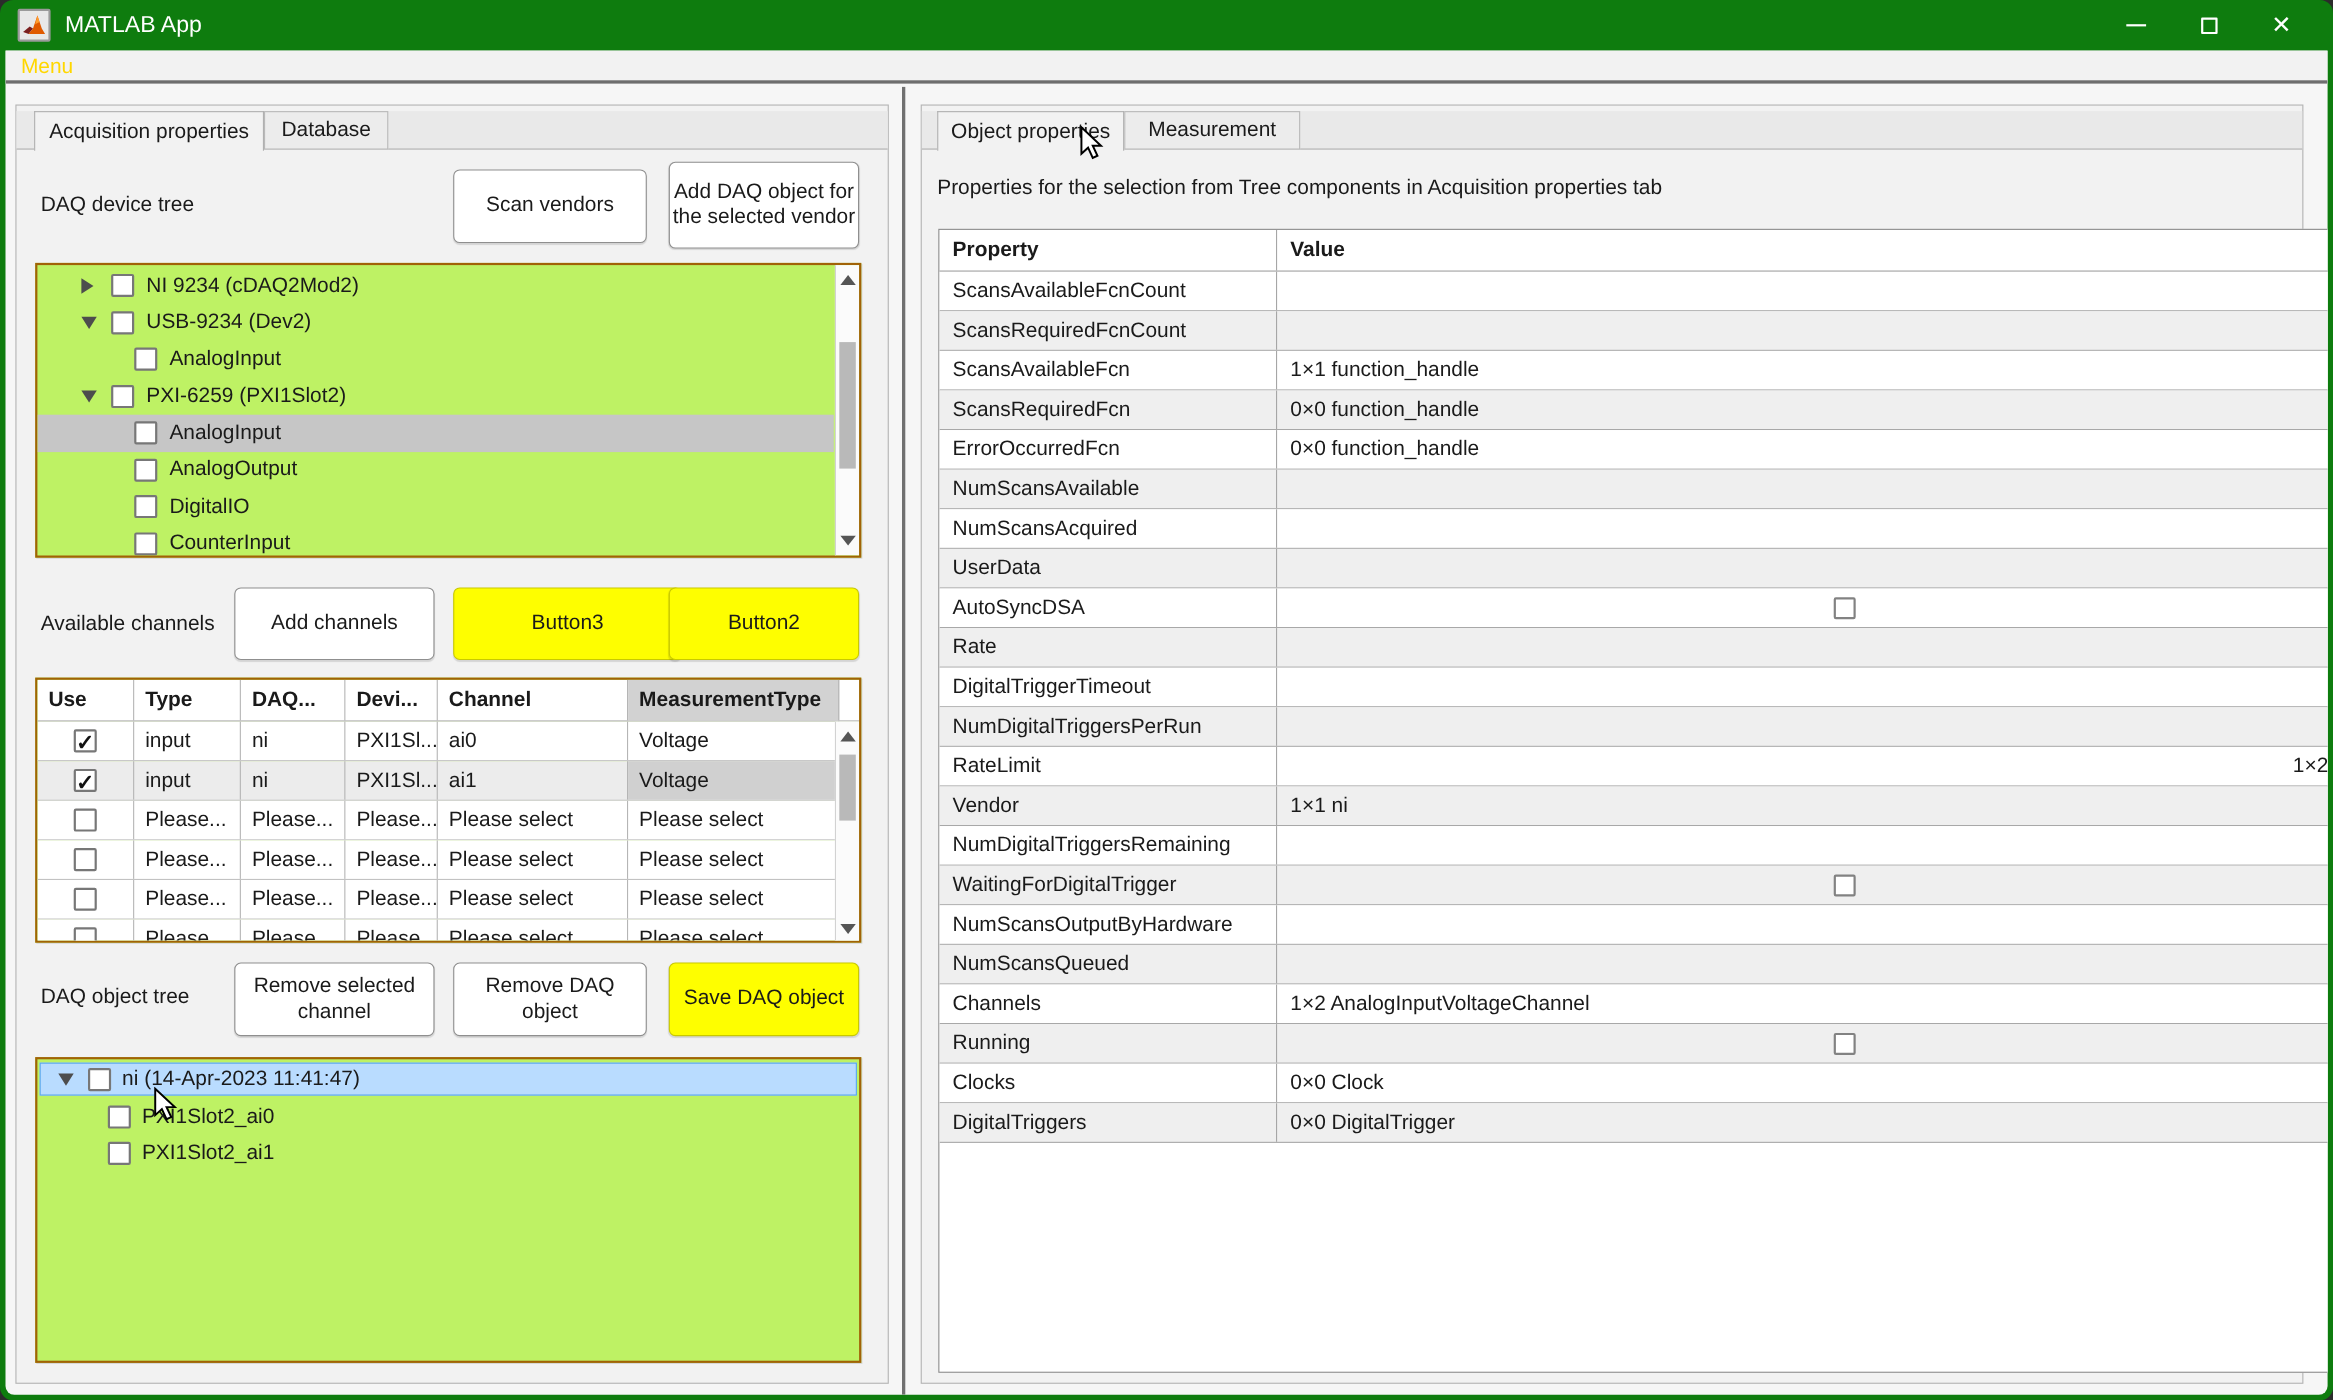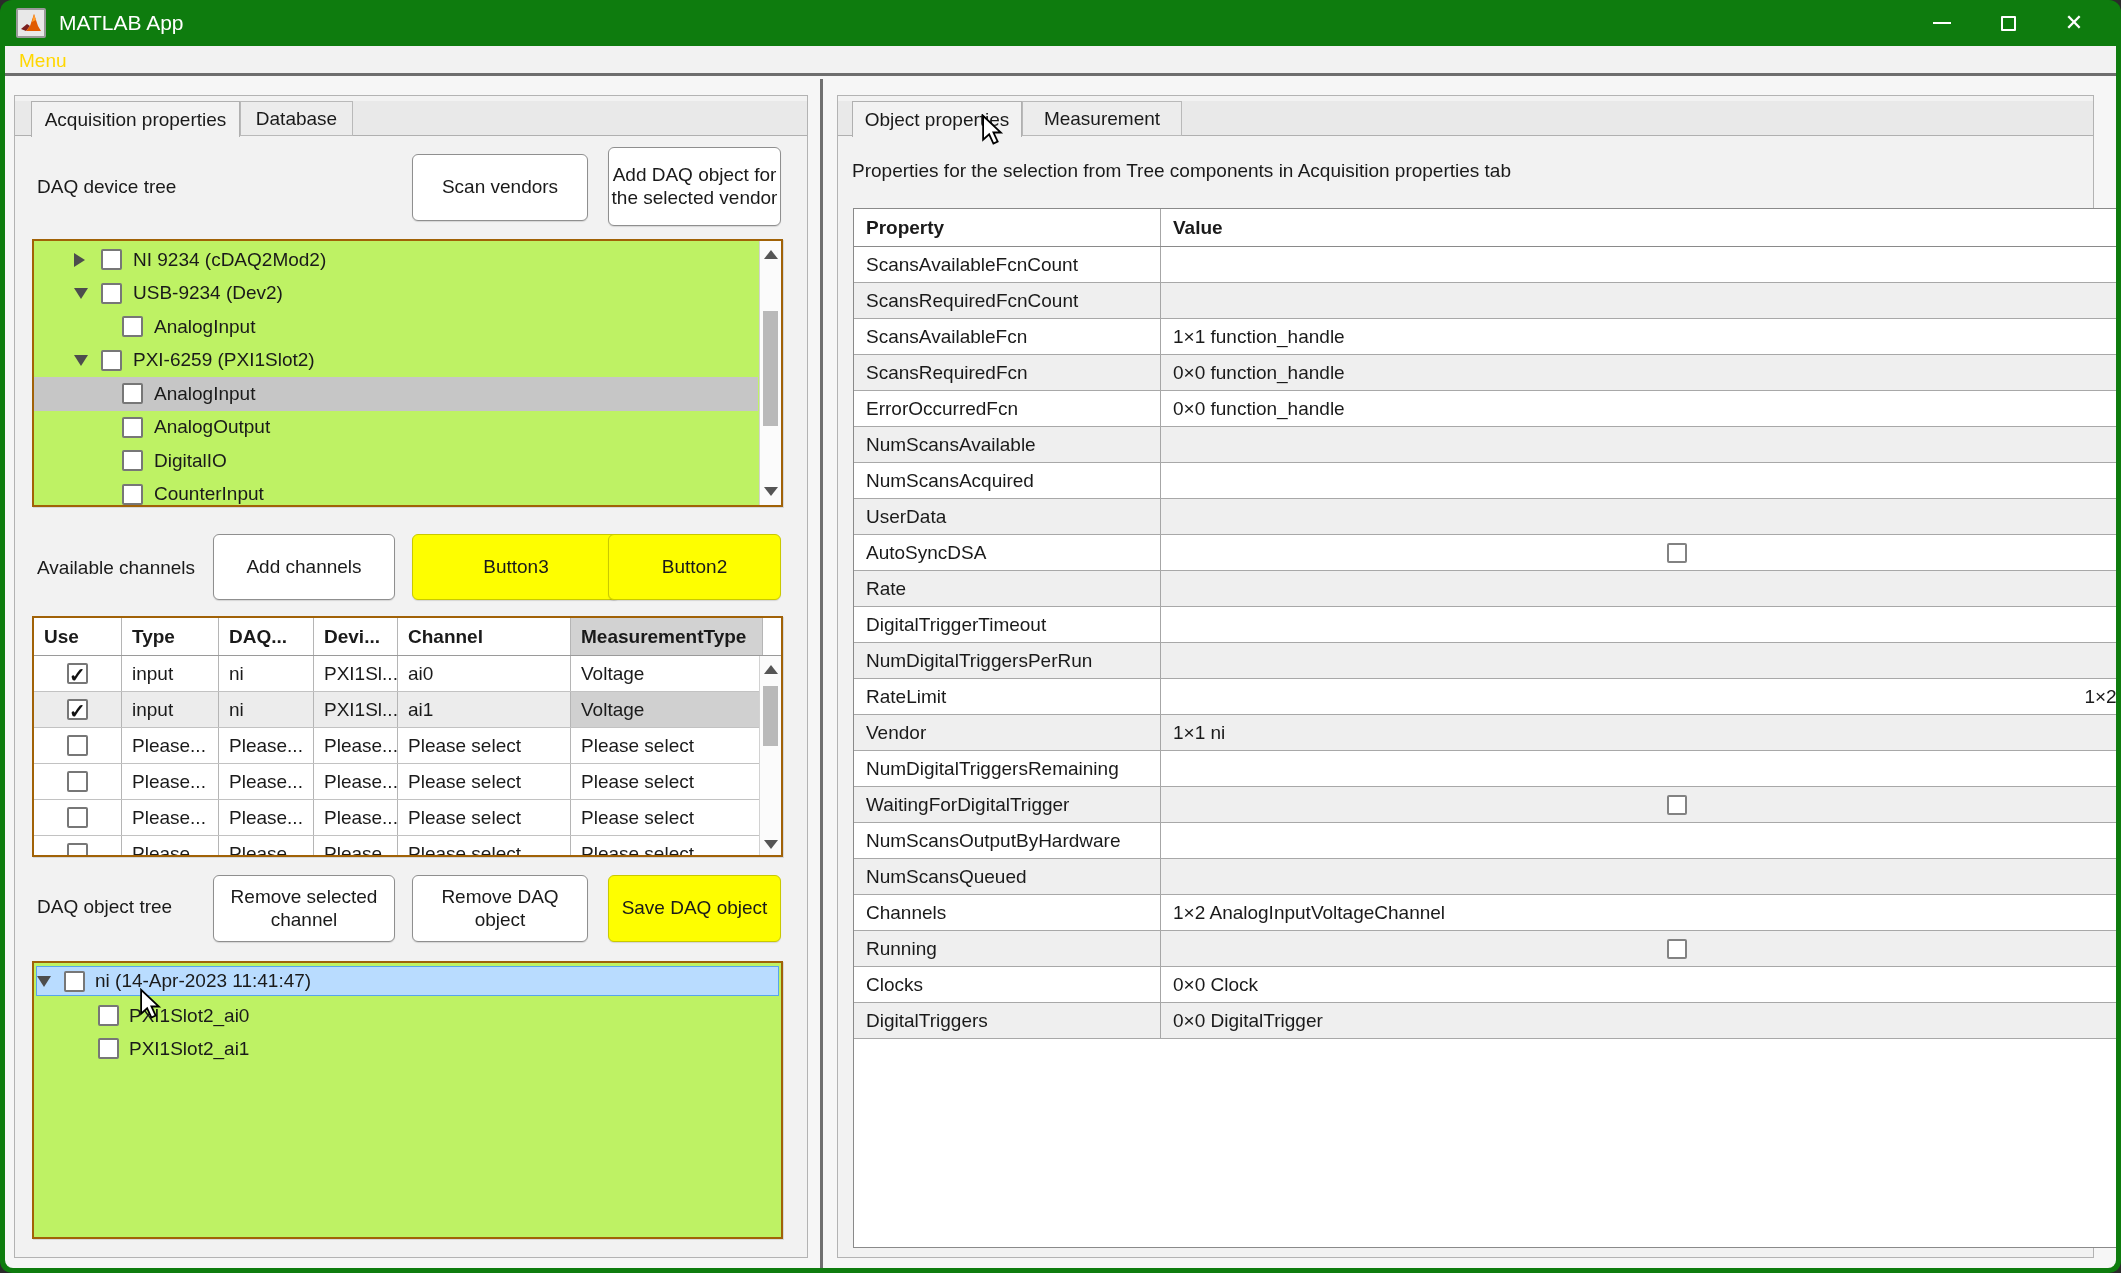--- a/index.html
+++ b/index.html
@@ -60,21 +60,21 @@
   .ch-head{height:38px;display:flex;font-weight:bold;font-size:19px;border-bottom:1px solid #9a9a9a;background:#fff;}
   .ch-cell{padding-left:10px;display:flex;align-items:center;border-right:1px solid #b5b5b5;overflow:hidden;white-space:nowrap;}
   .ch-head .mt{background:#d2d2d2;}
   .crow{height:36px;display:flex;font-size:19px;border-bottom:1px solid #c2c2c2;background:#fff;}
   .crow.sel{background:#ececec;}
   .crow.sel .mt{background:#d0d0d0;}
   .usecell{justify-content:center;padding-left:0;}
   .w0{width:88px;} .w1{width:97px;} .w2{width:95px;} .w3{width:84px;} .w4{width:173px;} .w5{width:192px;}
   
   #object-tree{left:17px;top:865px;width:751px;height:278px;padding-top:3px;}
-  .orow{height:33px;display:flex;align-items:center;font-size:19px;margin:0 2px;}
+  .orow{height:33px;display:flex;align-items:center;font-size:19px;margin:0 2px;padding-left:16px;}
   .orow.lvl1{padding-left:62px;}
   .orow.osel{background:#b9dcff;border:1px solid #57a5ec;height:30px;margin-bottom:3px;}
   .orow .cbx{margin-right:10px;}
   
   #desc{left:14px;top:64px;}
   #prop-table{left:15px;top:112px;width:1341px;height:1040px;background:#fff;border:1px solid #8a8a8a;overflow:hidden;position:absolute;}
   .phead{height:38px;display:flex;font-weight:bold;font-size:19px;border-bottom:1px solid #8a8a8a;}
   .prow{height:36px;display:flex;font-size:19px;border-bottom:1px solid #a8a8a8;background:#fff;}
   .prow.alt{background:#efefef;}
   .pname{width:307px;border-right:1px solid #a6a6a6;display:flex;align-items:center;padding-left:12px;overflow:hidden;white-space:nowrap;}

